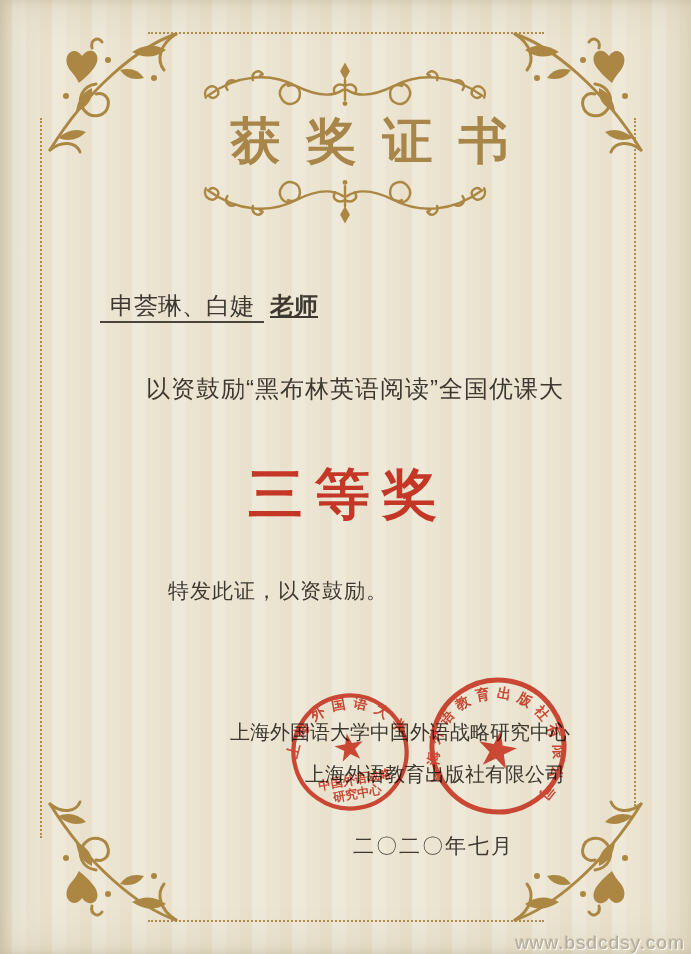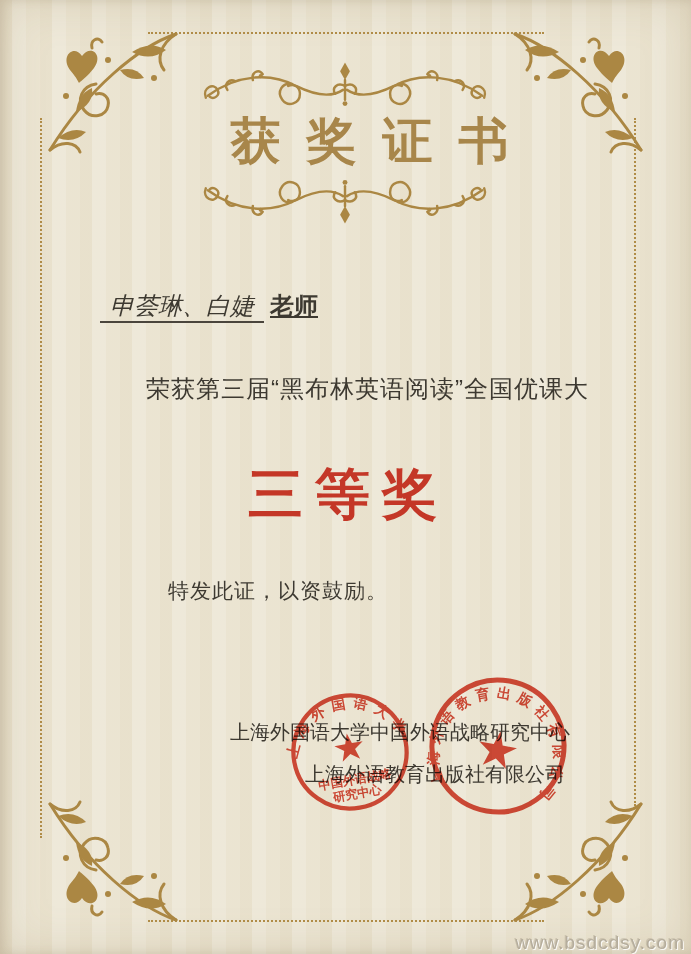--- a/index.html
+++ b/index.html
@@ -36,21 +36,21 @@
   .f-bottom{top:176px;transform:scaleY(-1);}
   .title{
     position:absolute;left:0;right:0;top:108px;
     text-align:center;
     font-size:50px;font-weight:bold;
     letter-spacing:26px;padding-left:26px;
     color:#a8864a;
     margin-left:48px;
   }
   .recipient{position:absolute;left:100px;top:290px;font-size:24px;}
-  .names{border-bottom:2px solid #4a453c;padding:0 10px 2px 10px;font-style:italic;}
+  .names{border-bottom:2px solid #4a453c;padding:0 10px 2px 10px;}
   .suffix{margin-left:6px;font-weight:bold;text-decoration:underline;}
   .body-text{position:absolute;left:98px;top:368px;width:505px;font-size:24px;line-height:42px;letter-spacing:1px;}
   .body-line1{text-indent:48px;}
   .u-seg{border-bottom:2px solid #4a453c;padding-bottom:2px;padding-right:10px;}
   .award{
     position:absolute;left:0;right:0;top:458px;text-align:center;
     font-family:Liberation Mono, monospace;
     font-size:55px;font-weight:bold;letter-spacing:12px;padding-left:6px;
     color:#c43727;
   }
@@ -148,30 +148,31 @@
       <use href="#flourish-full"></use>
     </svg>
 
   <div class="title">获奖证书</div>
 
   <div class="recipient">
     <span class="names">申荟琳、白婕</span><span class="suffix">老师</span>
   </div>
 
   <div class="body-text">
-    <div class="body-line1">荣获第三届“黑布林英语阅读”全国优课大</div>
+    <div class="body-line1">以资鼓励“黑布林英语阅读”全国优课大</div>
   </div>
 
   <div class="award">三等奖</div>
 
   <div class="closing">特发此证，以资鼓励。</div>
 
   <div class="issuer1">上海外国语大学中国外语战略研究中心</div>
   <div class="issuer2">上海外语教育出版社有限公司</div>
 
+  <div class="date">二〇二〇年七月</div>
 
   <svg class="stamp stamp-left" viewBox="0 0 140 140">
     <circle cx="70" cy="70" r="60" fill="none" stroke="#d7402d" stroke-width="4.5"></circle>
     <path id="arcL" d="M 13,92 A 58,58 0 1 1 127,92" fill="none"></path>
     <text fill="#d7402d" font-size="15" font-weight="bold" letter-spacing="7">
       <textPath href="#arcL" startOffset="50%" text-anchor="middle">上海外国语大学</textPath>
     </text>
     <use href="#star-unit" fill="#d7402d" transform="translate(70,66) scale(16)"></use>
     <text x="70" y="104" text-anchor="middle" fill="#d7402d" font-size="13" font-weight="bold">中国外语战略</text>
     <text x="70" y="119" text-anchor="middle" fill="#d7402d" font-size="13" font-weight="bold">研究中心</text>

